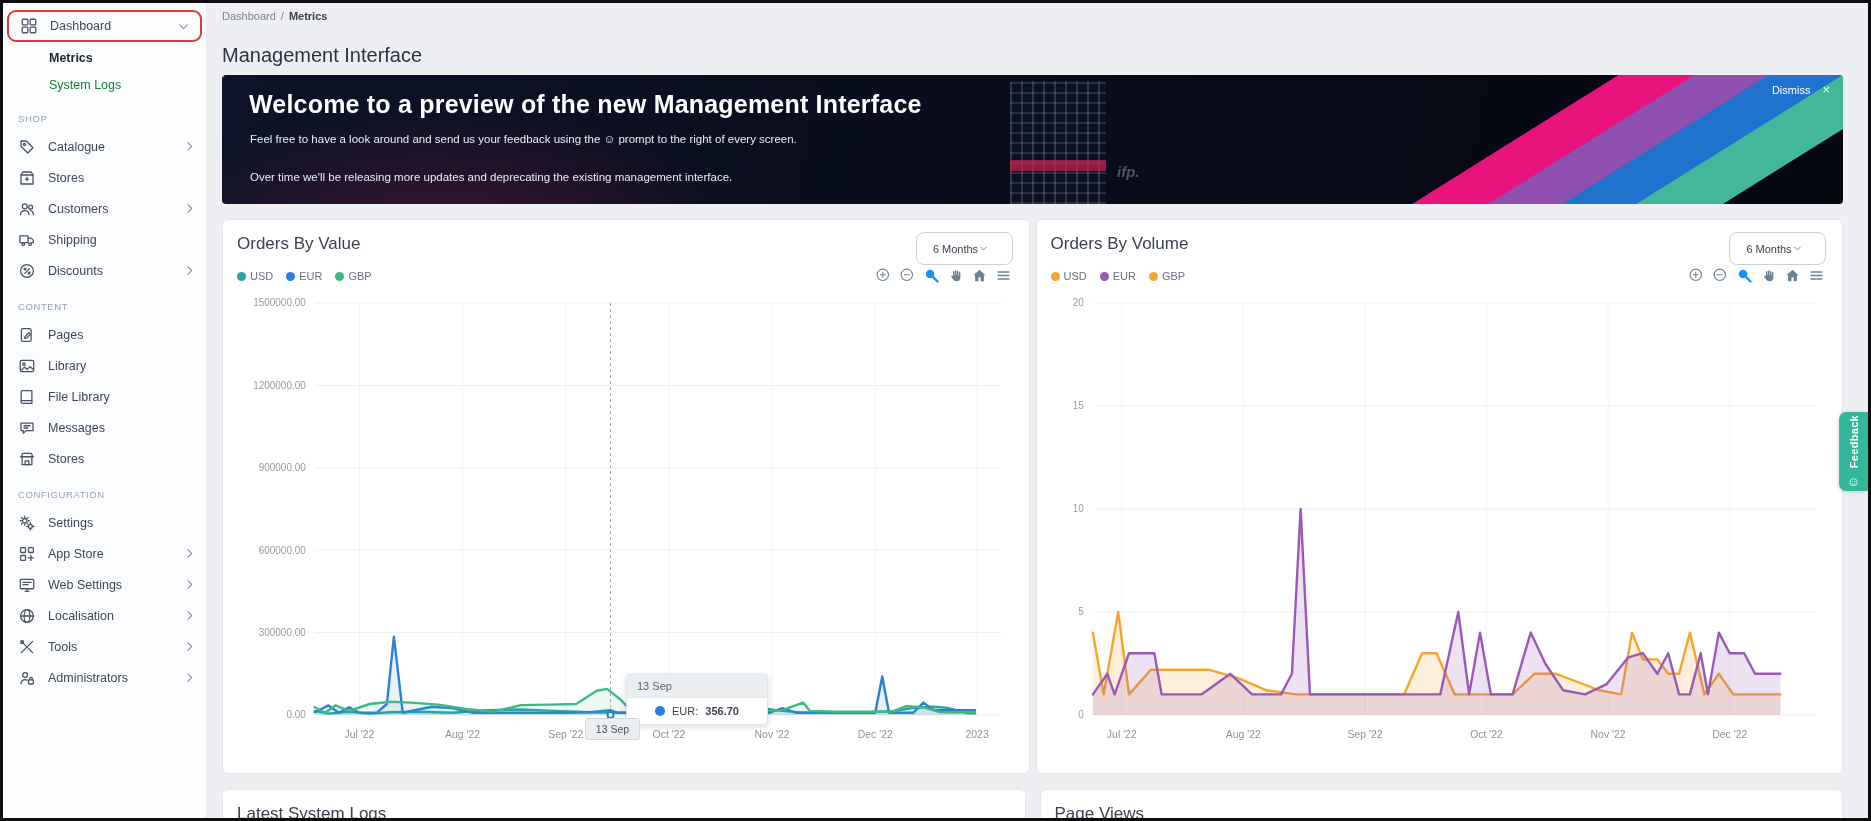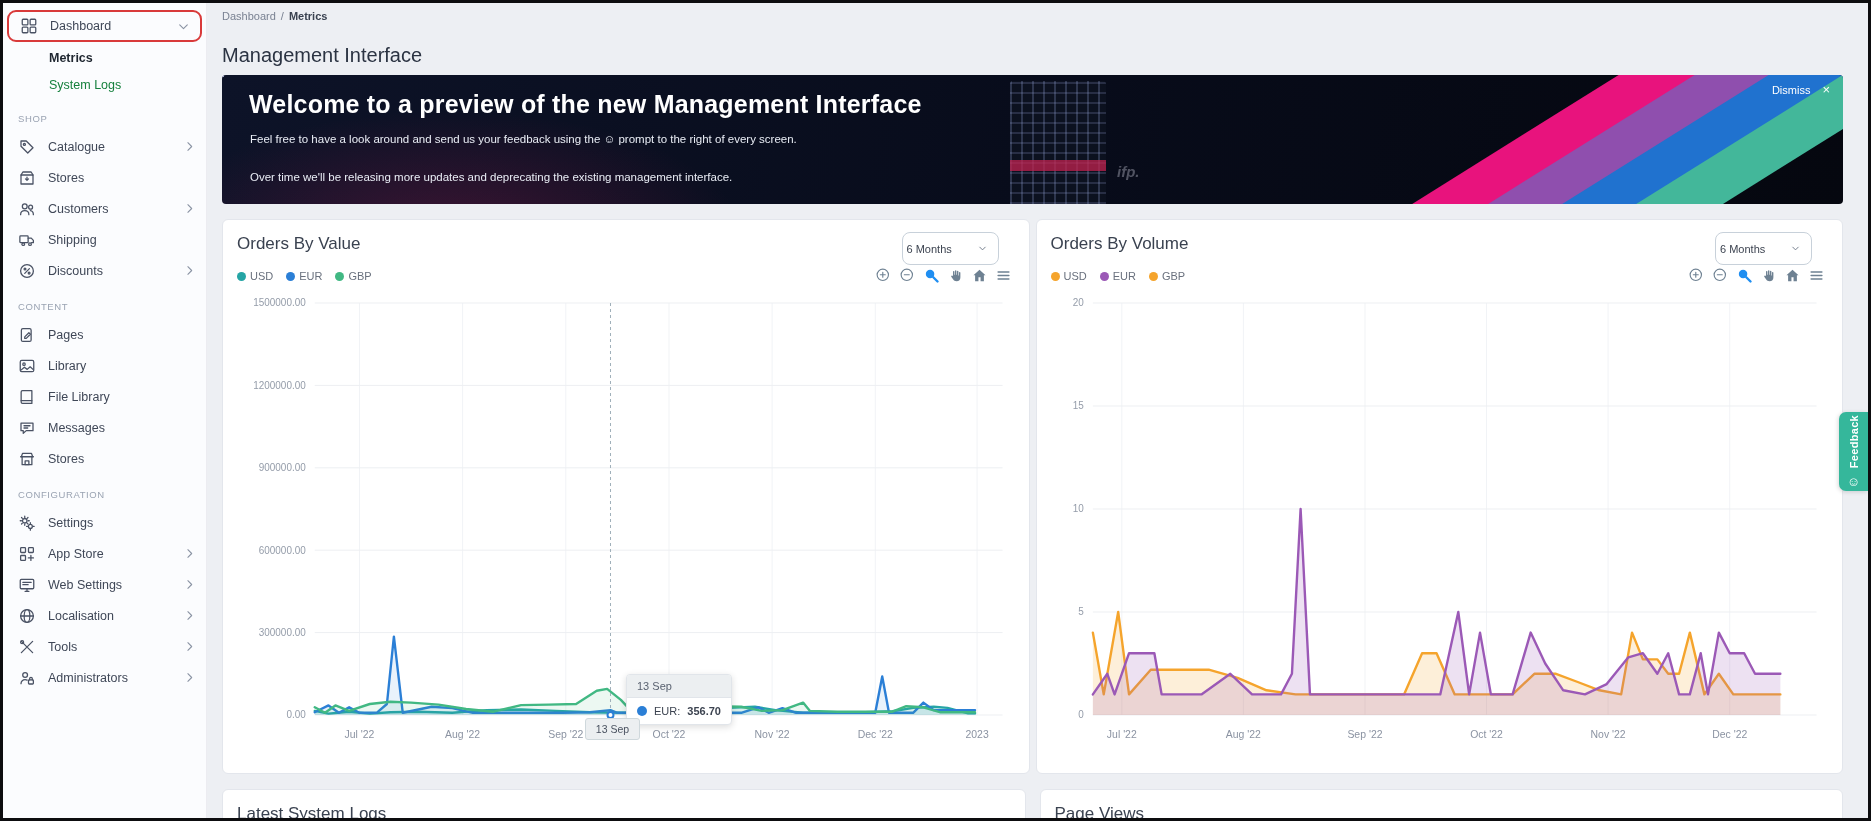--- a/index.html
+++ b/index.html
@@ -51,37 +51,37 @@
   .banner-heading{position:absolute;left:27px;top:15px;font-size:25px;color:#fff;font-weight:600;letter-spacing:.2px}
   .banner-text{position:absolute;left:28px;top:56px;font-size:11.5px;color:#e9edf5;line-height:16px}
   .banner-text .line3{margin-top:22px}
   .dismiss{position:absolute;top:8px;right:13px;display:flex;align-items:center;gap:12px;color:#fff;font-size:11px;cursor:pointer;z-index:3}
   .dismiss .x{font-size:13px;line-height:1}
   
   .charts-row{display:grid;grid-template-columns:1fr 1fr;gap:6px;margin-top:15px}
   .panel{background:#fff;border:1px solid #e3e6ec;border-radius:6px;padding:14px;position:relative}
   .chart-panel{height:555px}
   .panel-title{font-size:17px;color:#3a4250;font-weight:400}
-  .range-select{position:absolute;top:12px;right:30px;width:97px;height:33px;border:1px solid #c8d1da;border-radius:8px;
-    background:#fff;display:flex;align-items:center;justify-content:space-between;padding:0 10px 0 4px;font-size:11px;color:#3c4350;cursor:pointer}
+  .range-select{position:absolute;top:12px;right:16px;width:97px;height:33px;border:1px solid #c8d1da;border-radius:8px;
+    background:#fff;display:flex;align-items:center;justify-content:center;padding:0 10px 0 4px;font-size:11px;color:#3c4350;cursor:pointer}
   .range-select .caret{width:11px;height:11px;color:#6b7686}
   .range-select .caret svg{width:100%;height:100%;fill:none;stroke:currentColor;stroke-width:2;stroke-linecap:round}
   .chart-subheader{height:26px;margin-top:9px;position:relative;display:flex;justify-content:flex-start;align-items:center}
   .legend{display:flex;gap:13px}
   .legend-item{display:flex;align-items:center;gap:4px;font-size:11px;color:#69707d;cursor:pointer}
   .legend-dot{width:9px;height:9px;border-radius:50%}
   .toolbar{position:absolute;right:3px;top:4px;display:flex;gap:7px;color:#6e8192;align-items:center}
   .t-icon{width:17px;height:17px;cursor:pointer}
   .t-icon svg{width:100%;height:100%;fill:none;stroke:currentColor;stroke-width:1.6;stroke-linecap:round;stroke-linejoin:round}
   .chart-body{position:relative;margin-top:2px}
   svg.chart{display:block;width:100%}
   .apex-tooltip{position:absolute;left:389px;top:383px;background:#fff;border:1px solid #e1e5ea;border-radius:4px;
     box-shadow:0 2px 7px rgba(0,0,0,.14);font-size:11px;white-space:nowrap;overflow:hidden;z-index:4}
   .tt-head{background:#eceff1;padding:5px 10px;color:#5a6270;border-bottom:1px solid #e1e5ea}
-  .tt-body{padding:7px 10px;display:flex;align-items:center;gap:7px;color:#3c4350}
+  .tt-body{padding:7px 28px;display:flex;align-items:center;gap:7px;color:#3c4350}
   .tt-dot{width:10px;height:10px;border-radius:50%;flex:none}
   .tt-val{font-weight:700}
   .xaxis-tooltip{position:absolute;left:348px;top:427px;width:55px;text-align:center;background:#eceff1;border:1px solid #cfd8dc;
     border-radius:3px;padding:4px 0;font-size:10.5px;color:#4a5260;z-index:4}
   .bottom-row{display:grid;grid-template-columns:1fr 1fr;gap:14px;margin-top:15px}
   .bottom-panel{height:72px}
   
   .feedback-tab{position:absolute;right:0;top:409px;width:29px;height:79px;background:#35b79b;border-radius:7px 0 0 7px;
     color:#fff;display:flex;flex-direction:column;align-items:center;justify-content:center;gap:7px;cursor:pointer;box-shadow:-1px 1px 4px rgba(0,0,0,.15)}
   .feedback-label{writing-mode:vertical-rl;transform:rotate(180deg);font-size:11px;font-weight:700;letter-spacing:.3px}

